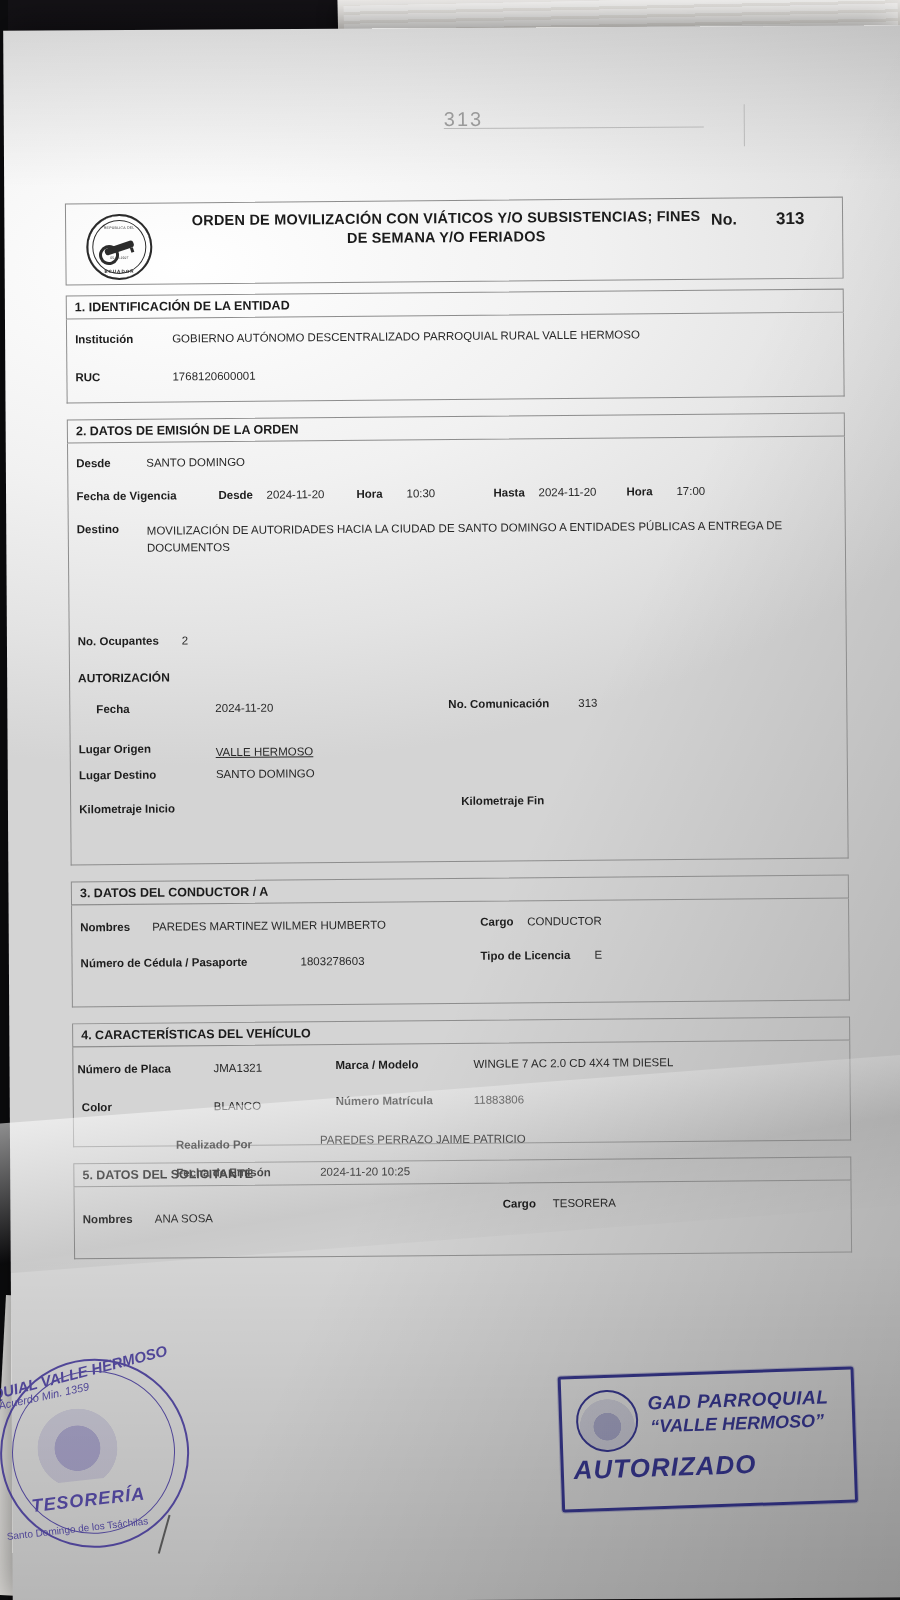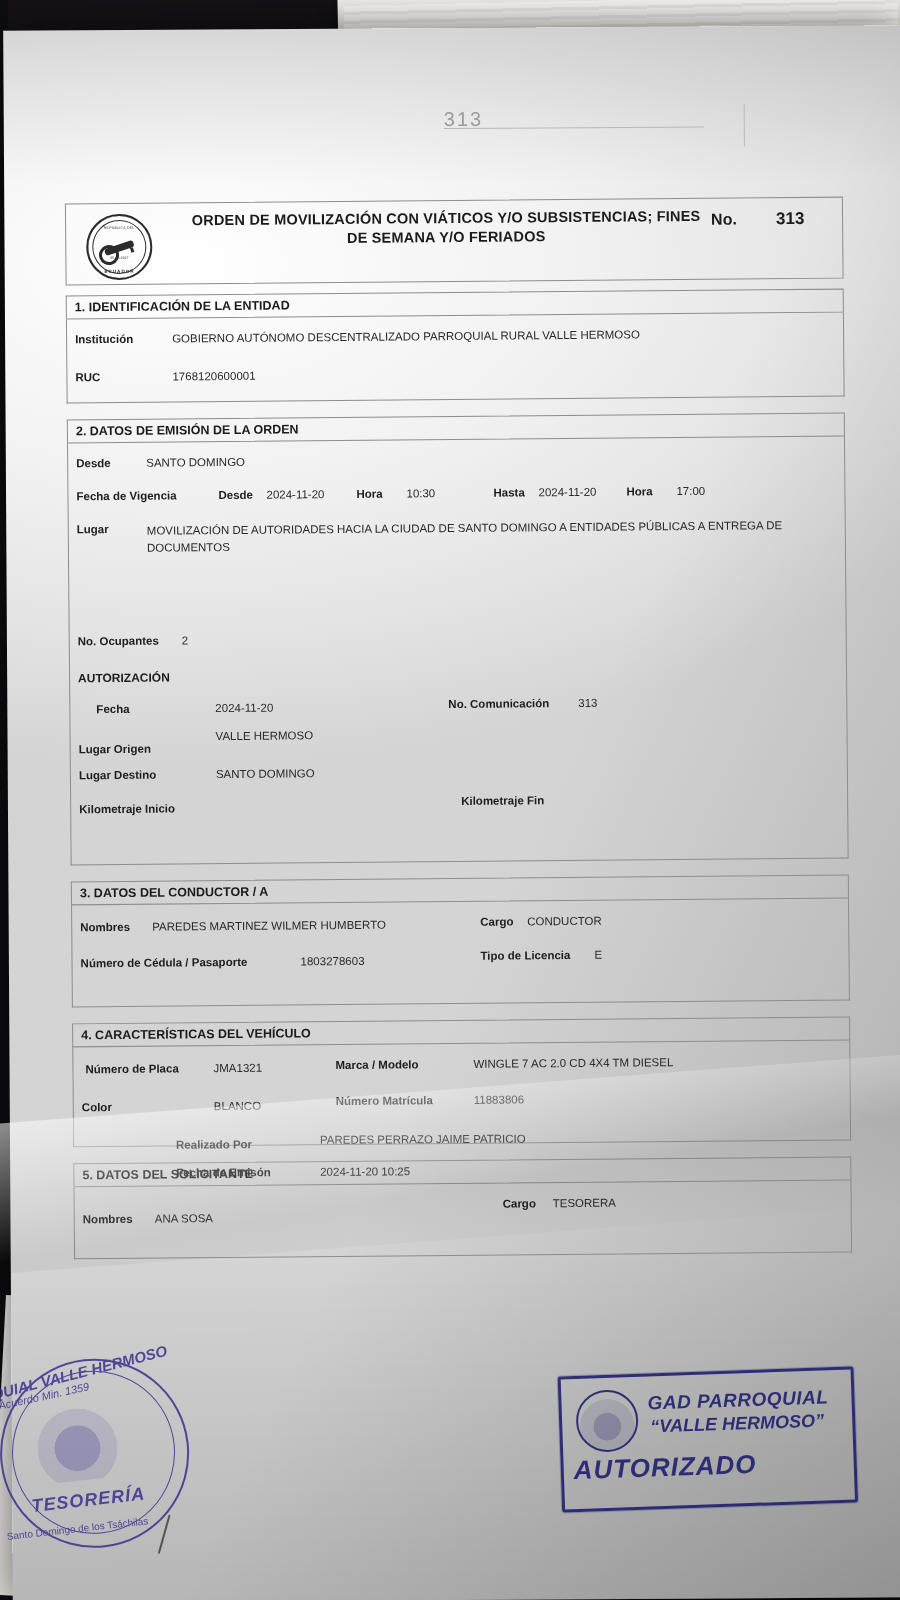--- a/index.html
+++ b/index.html
@@ -194,35 +194,35 @@
         <div class="lbl" style="left:8px;top:47px;">Fecha de Vigencia</div>
         <div class="lbl" style="left:150px;top:47px;">Desde</div>
         <div class="val" style="left:198px;top:47px;">2024-11-20</div>
         <div class="lbl" style="left:288px;top:47px;">Hora</div>
         <div class="val" style="left:338px;top:47px;">10:30</div>
         <div class="lbl" style="left:425px;top:47px;">Hasta</div>
         <div class="val" style="left:470px;top:47px;">2024-11-20</div>
         <div class="lbl" style="left:558px;top:47px;">Hora</div>
         <div class="val" style="left:608px;top:47px;">17:00</div>
 
-        <div class="lbl" style="left:8px;top:80px;">Lugar</div>
+        <div class="lbl" style="left:8px;top:80px;">Destino</div>
         <div class="val" style="left:78px;top:80px;width:650px;line-height:17px;">MOVILIZACIÓN DE AUTORIDADES HACIA LA CIUDAD DE SANTO DOMINGO A ENTIDADES PÚBLICAS A ENTREGA DE DOCUMENTOS</div>
 
         <div class="lbl" style="left:8px;top:192px;">No. Ocupantes</div>
         <div class="val" style="left:112px;top:192px;">2</div>
 
         <div class="lbl" style="left:8px;top:228px;font-size:12px;">AUTORIZACIÓN</div>
 
         <div class="lbl" style="left:26px;top:260px;">Fecha</div>
         <div class="val" style="left:145px;top:260px;">2024-11-20</div>
         <div class="lbl" style="left:378px;top:258px;">No. Comunicación</div>
         <div class="val" style="left:508px;top:258px;">313</div>
 
         <div class="lbl" style="left:8px;top:300px;">Lugar Origen</div>
-        <div class="val" style="left:145px;top:288px;">VALLE HERMOSO</div>
+        <div class="val" style="left:145px;top:304px;text-decoration:underline;">VALLE HERMOSO</div>
         <div class="lbl" style="left:8px;top:326px;">Lugar Destino</div>
         <div class="val" style="left:145px;top:326px;">SANTO DOMINGO</div>
 
         <div class="lbl" style="left:8px;top:360px;">Kilometraje Inicio</div>
         <div class="val" style="left:150px;top:360px;"></div>
         <div class="lbl" style="left:390px;top:355px;">Kilometraje Fin</div>
         <div class="val" style="left:520px;top:355px;"></div>
       </div>
 
       <div class="sec-head" id="s3h">3. DATOS DEL CONDUCTOR / A</div>
@@ -232,21 +232,21 @@
         <div class="lbl" style="left:408px;top:14px;">Cargo</div>
         <div class="val" style="left:455px;top:14px;">CONDUCTOR</div>
         <div class="lbl" style="left:8px;top:52px;">Número de Cédula / Pasaporte</div>
         <div class="val" style="left:228px;top:52px;">1803278603</div>
         <div class="lbl" style="left:408px;top:48px;">Tipo de Licencia</div>
         <div class="val" style="left:522px;top:48px;">E</div>
       </div>
 
       <div class="sec-head" id="s4h">4. CARACTERÍSTICAS DEL VEHÍCULO</div>
       <div class="sec-body" id="s4b">
-        <div class="lbl" style="left:12px;top:16px;">Número de Placa</div>
+        <div class="lbl" style="left:4px;top:16px;">Número de Placa</div>
         <div class="val" style="left:140px;top:16px;">JMA1321</div>
         <div class="lbl" style="left:262px;top:14px;">Marca / Modelo</div>
         <div class="val" style="left:400px;top:14px;">WINGLE 7 AC 2.0 CD 4X4 TM DIESEL</div>
         <div class="lbl" style="left:8px;top:54px;">Color</div>
         <div class="val" style="left:140px;top:54px;">BLANCO</div>
         <div class="lbl" style="left:262px;top:50px;">Número Matrícula</div>
         <div class="val" style="left:400px;top:50px;">11883806</div>
       </div>
 
       <div class="sec-head" id="s5h">5. DATOS DEL SOLICITANTE</div>

